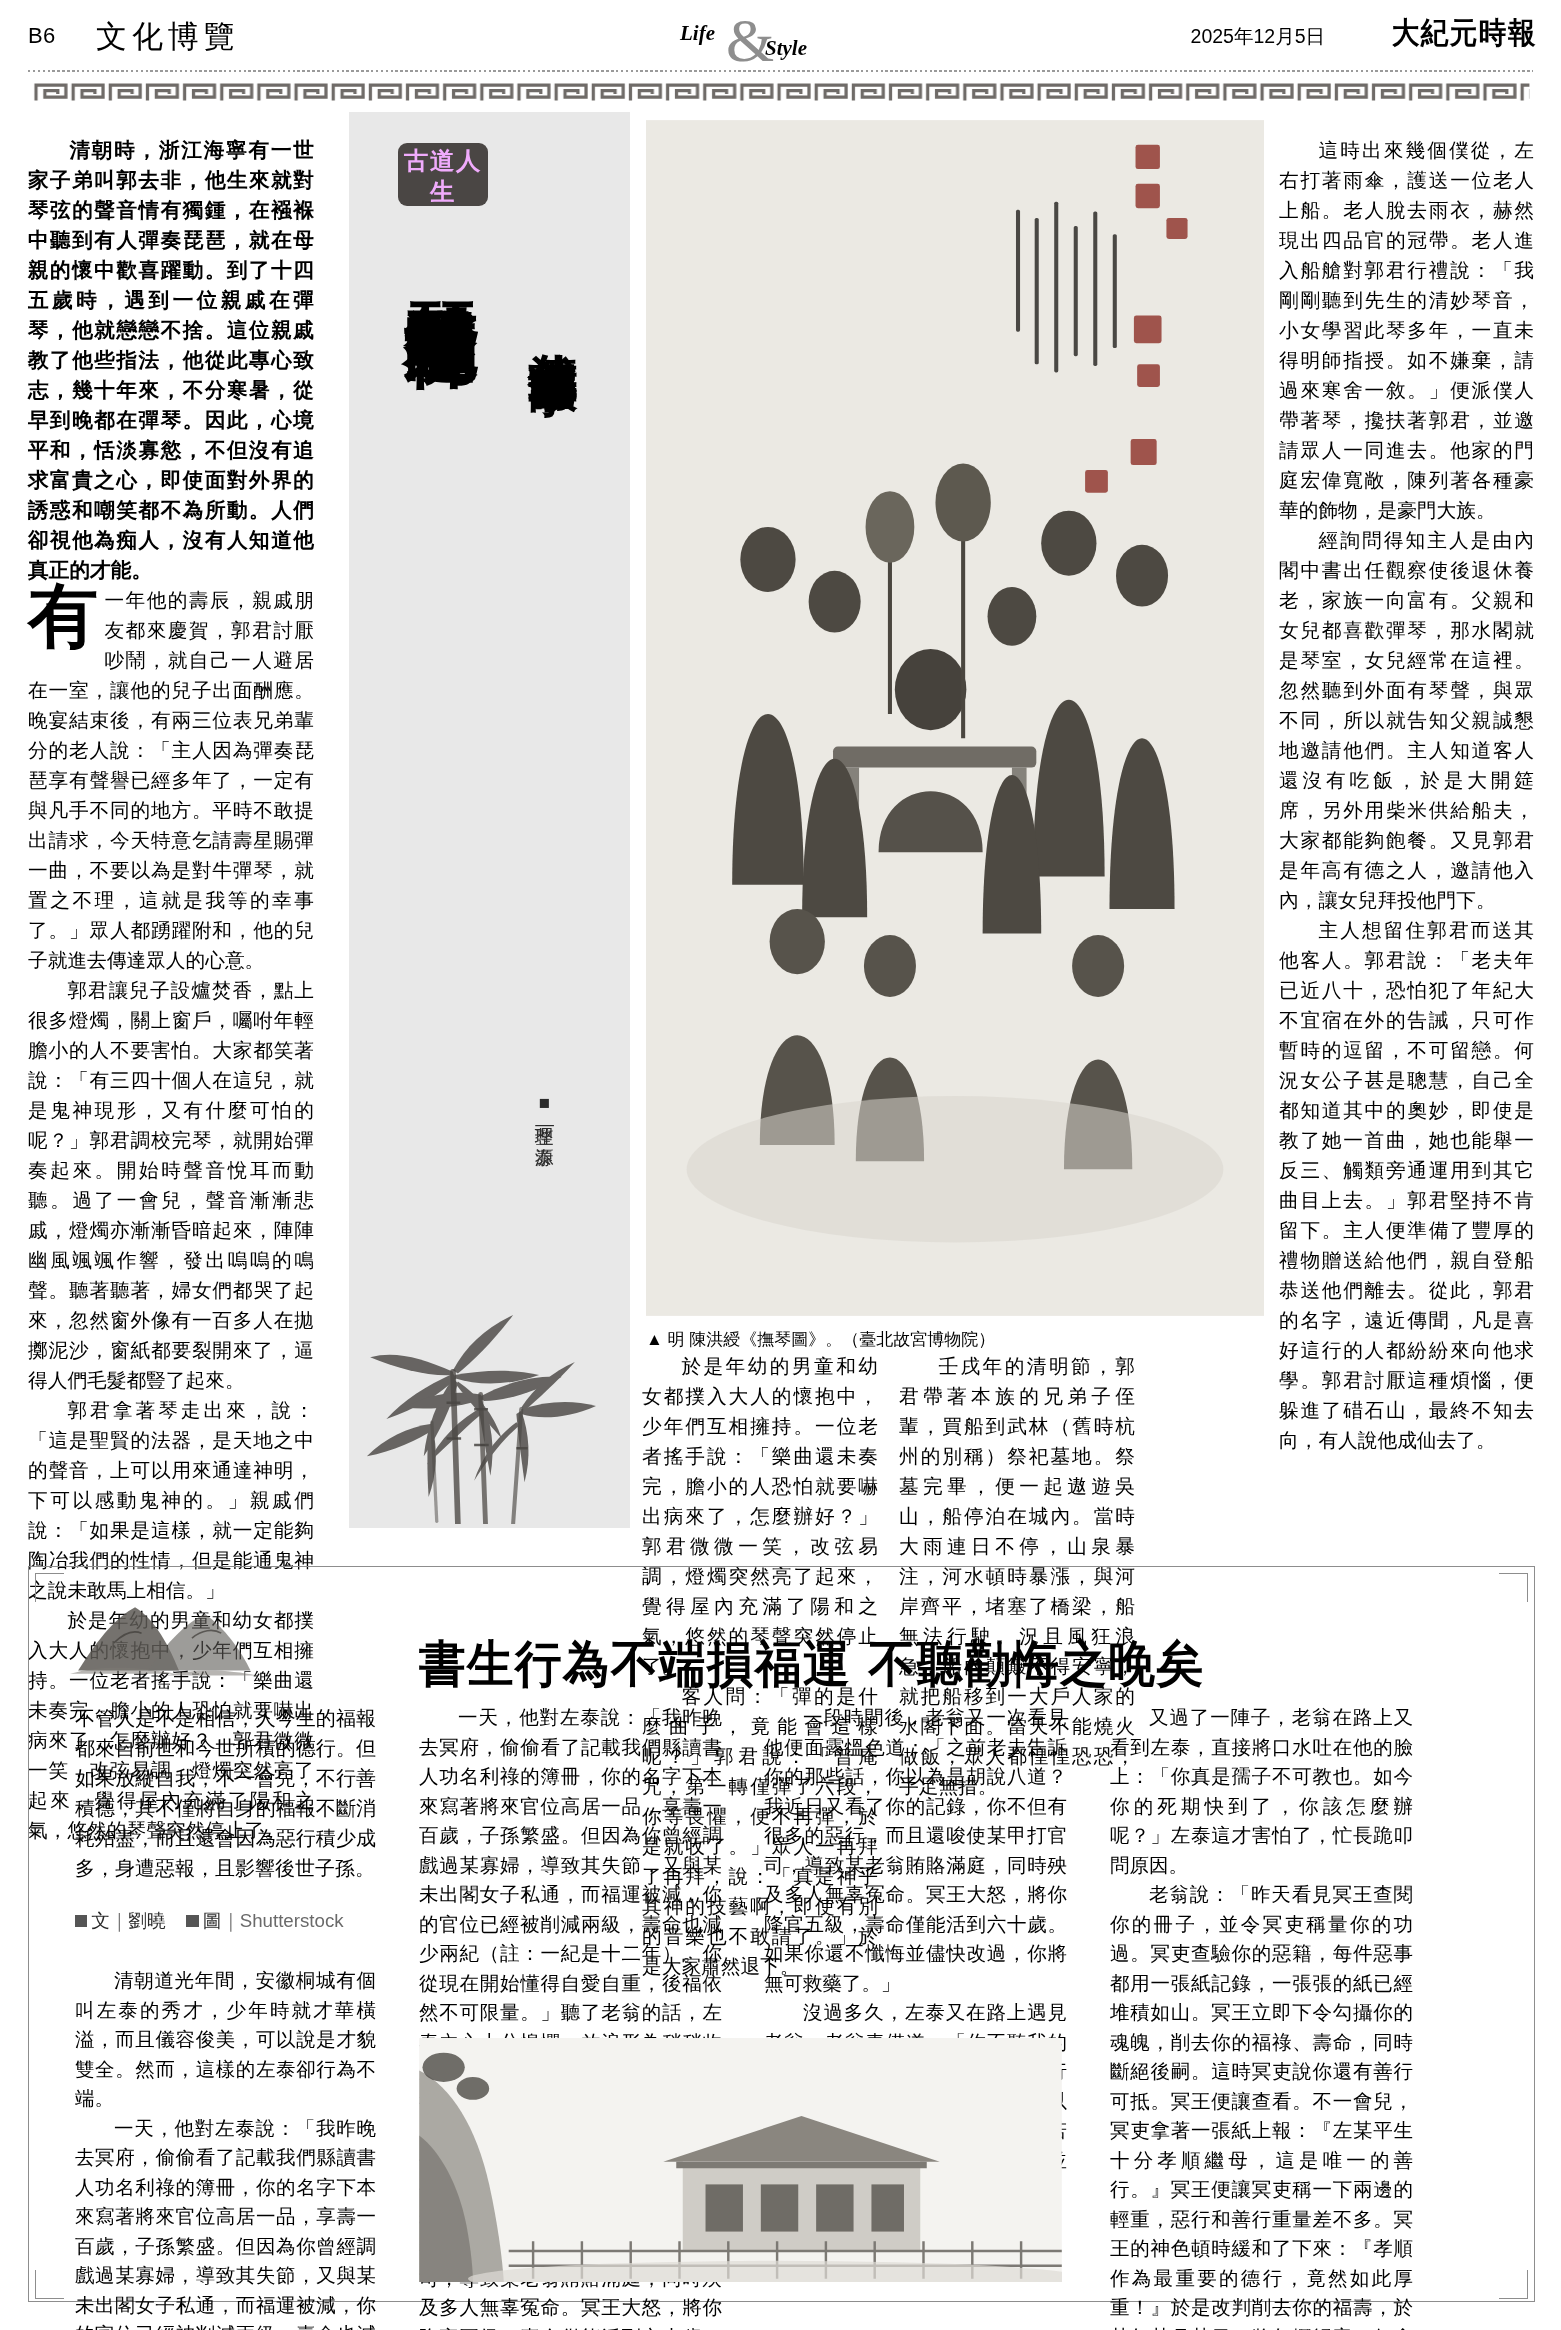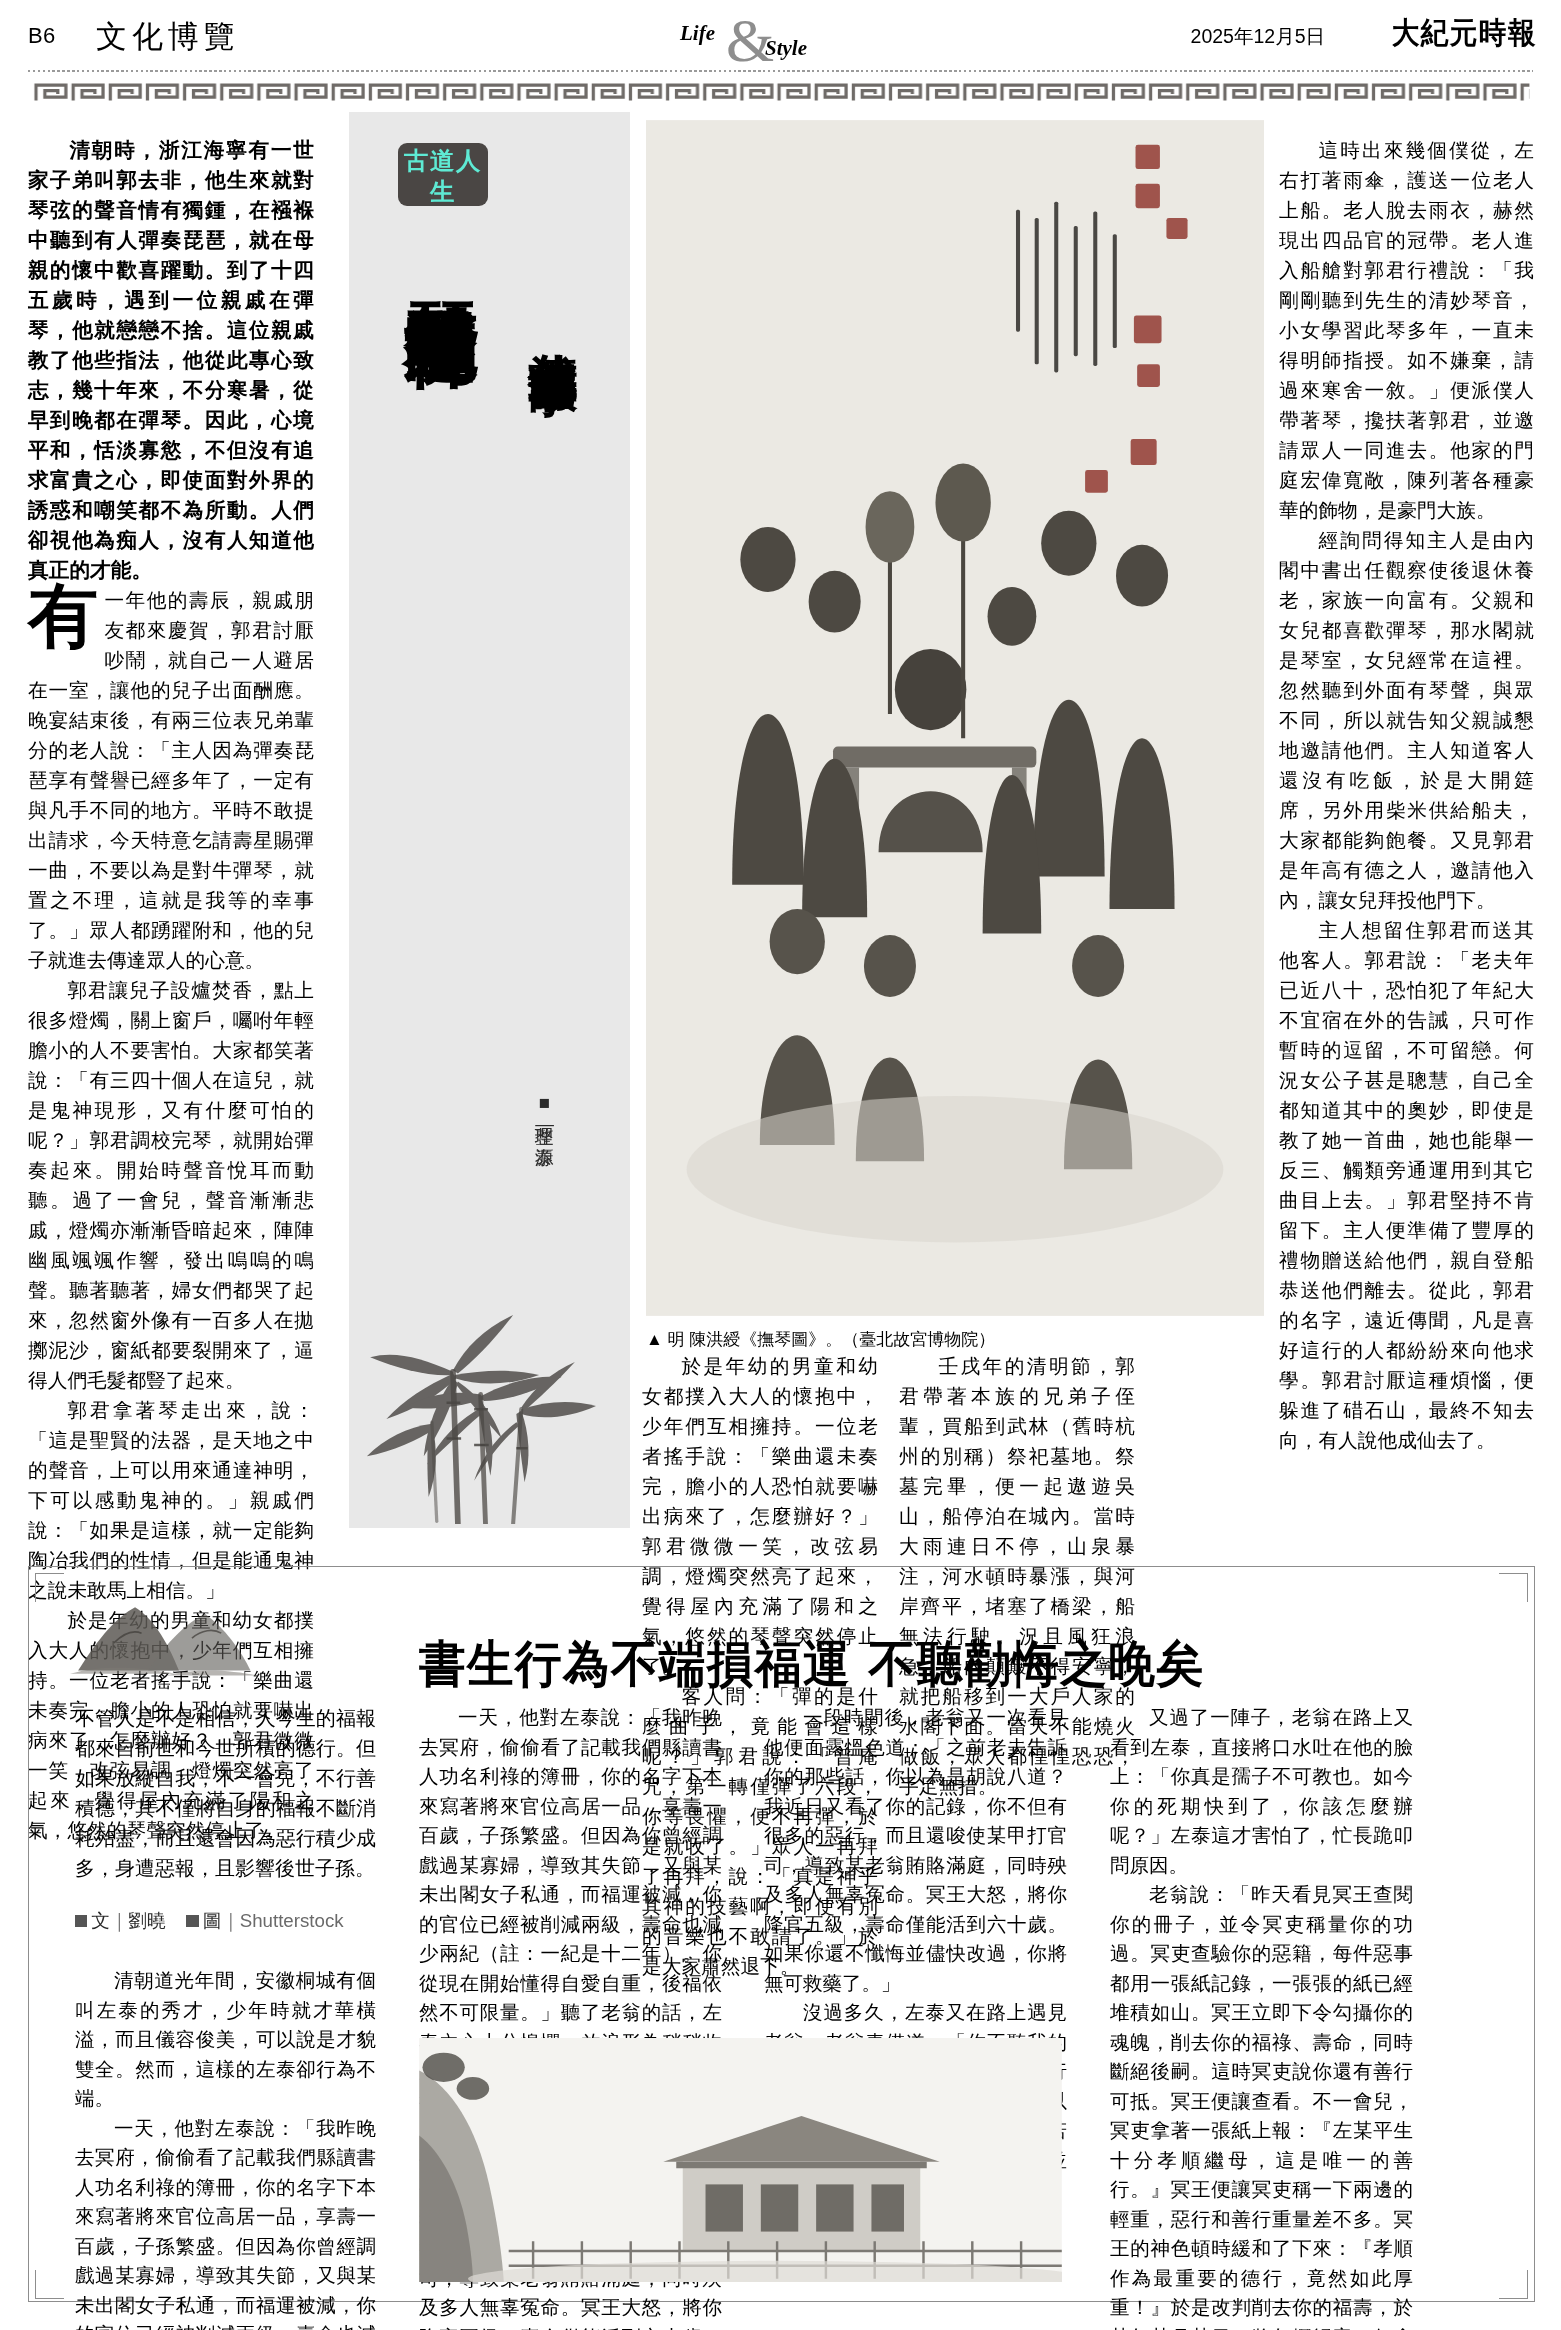--- a/index.html
+++ b/index.html
@@ -34,21 +34,21 @@
 
   
   .band{position:absolute;left:28px;top:81px;width:1507px;height:21px;overflow:hidden;}
   .band svg{display:block;}
 
   
   .art1{position:absolute;left:28px;top:112px;width:1507px;height:1432px;}
   .tile{position:absolute;left:321px;top:0px;width:281px;height:1416px;background:#e8e8e8;}
 
   .kicker{position:absolute;left:370px;top:31px;width:90px;height:63px;
-          background:#4a4644;border-radius:9px;color:#5eead4;
+          background:#4a4644;border-radius:9px;color:#f0abfc;
           font-family:"Liberation Sans","DejaVu Sans",sans-serif;
           font-size:24.4px;font-weight:700;line-height:31px;text-align:center;
           padding-top:2.4px;box-sizing:border-box;letter-spacing:1.6px;}
 
   .v-main{position:absolute;left:368px;top:129px;width:91px;height:830px;
           writing-mode:vertical-rl;text-orientation:upright;
           font-family:"DejaVu Sans",sans-serif;font-weight:900;
           font-size:75px;line-height:91px;letter-spacing:2.4px;}
   .v-sub{position:absolute;left:488px;top:202px;width:67px;height:732px;
          writing-mode:vertical-rl;text-orientation:upright;

